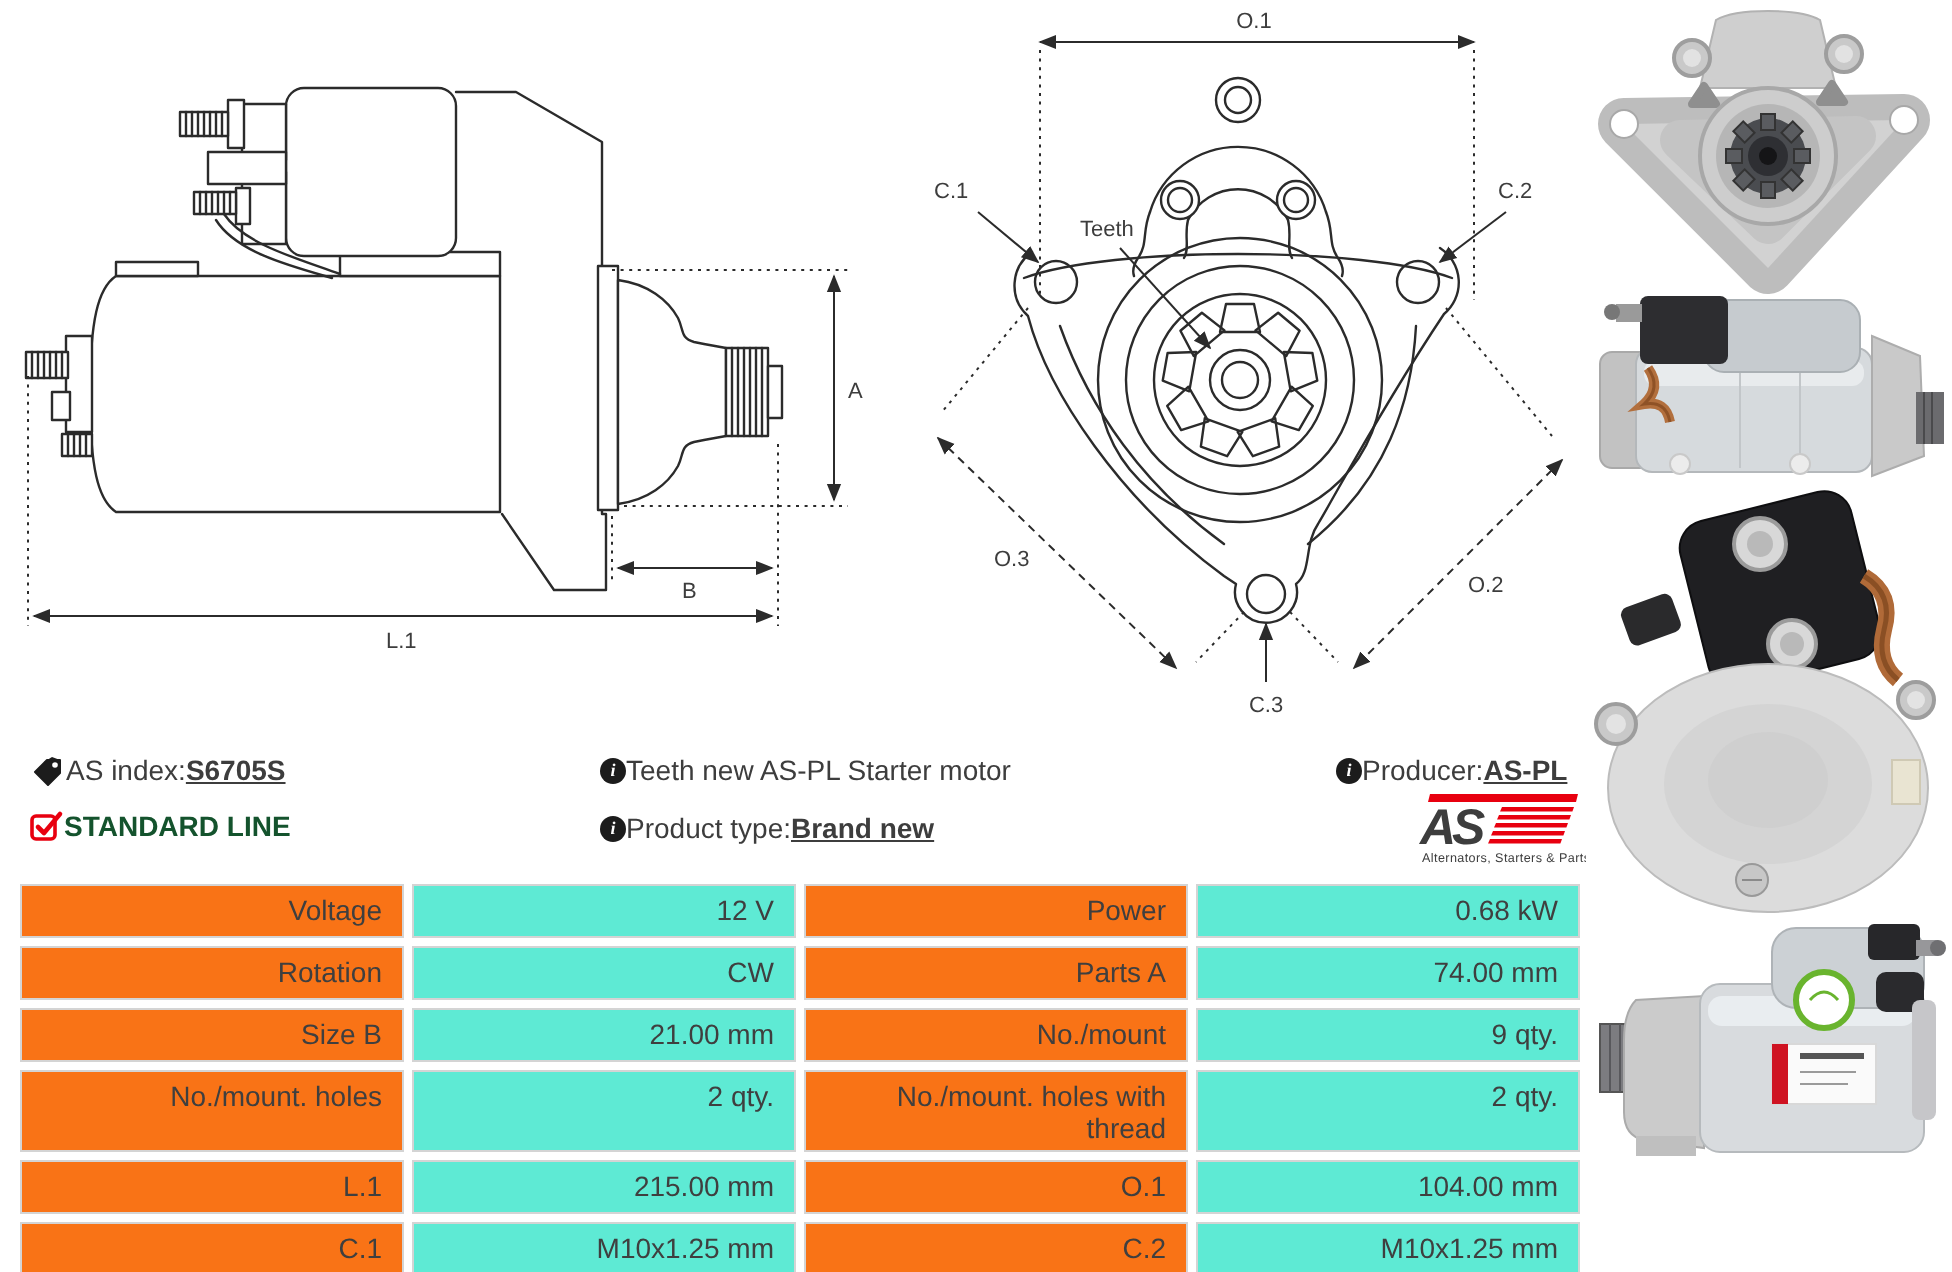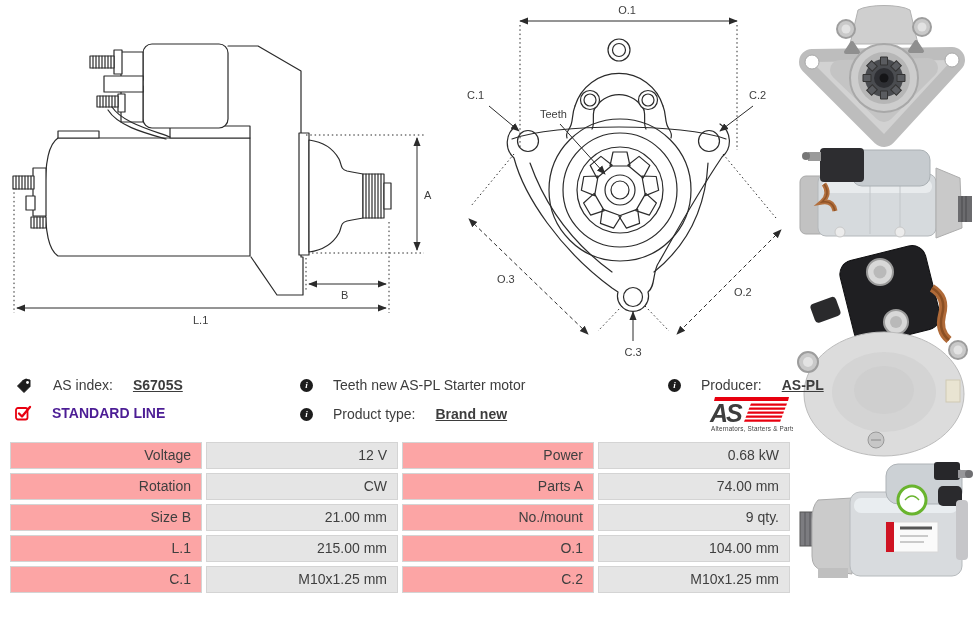--- a/index.html
+++ b/index.html
@@ -6,31 +6,31 @@
   .page{position:relative;width:976px;height:636px;background:#fff;overflow:hidden;
         font-family:"Liberation Sans",sans-serif;color:#3d3d3d;}
   svg text{font-family:"Liberation Sans",sans-serif;fill:#3d3d3d;}
   .lineart{stroke:#2b2b2b;stroke-width:1.2;fill:none;stroke-linejoin:round;stroke-linecap:round;}
   .lineart-f{stroke:#2b2b2b;stroke-width:1.2;fill:#fff;stroke-linejoin:round;}
   .dotted{stroke:#2b2b2b;stroke-width:1;fill:none;stroke-dasharray:1.5 2.8;}
   .dashed{stroke:#2b2b2b;stroke-width:1;fill:none;stroke-dasharray:4 3;}
   .dim{stroke:#2b2b2b;stroke-width:1;fill:none;}
   .dimtxt{font-size:11px;}
   .abs{position:absolute;}
-  .meta-item{position:absolute;display:flex;align-items:center;gap:20px;font-size:14px;white-space:nowrap;}
+  .meta-item{position:absolute;display:flex;align-items:center;gap:0;font-size:14px;white-space:nowrap;}
   .meta-item b{font-weight:bold;text-decoration:underline;}
   .info-ico{width:13px;height:13px;border-radius:50%;background:#1c1c1c;color:#fff;
             font:italic bold 9px/13px "Liberation Serif",serif;text-align:center;flex:0 0 auto;}
-  .red{color:#4c1d95;font-weight:bold;}
+  .red{color:#14532d;font-weight:bold;}
   table.specs{position:absolute;left:6px;top:438px;width:788px;border-collapse:separate;
               border-spacing:4px;table-layout:fixed;font-size:14px;color:#3f3f3f;}
   table.specs td{border:1px solid #d4d4d4;text-align:right;padding:4px 10px 3px 6px;
                  vertical-align:top;line-height:16px;height:18px;}
-  td.lbl{background:#fca5a5;margin-left:32px;}
-  td.val{background:#e5e5e5;}
+  td.lbl{background:#f97316;margin-left:32px;}
+  td.val{background:#5eead4;}
 </style>
 </head>
 <body>
 
 <div class="page">
 
   <svg class="abs" style="left:0;top:0" width="445" height="360" viewBox="0 0 445 360">
     <defs>
       <marker id="mA" viewBox="0 0 10 10" refX="9" refY="5" markerWidth="9" markerHeight="9" orient="auto-start-reverse" markerUnits="userSpaceOnUse">
         <path d="M0,1 L10,5 L0,9 Z" fill="#2b2b2b"></path>
@@ -350,20 +350,26 @@
         <td class="lbl">Parts A</td>
         <td class="val">74.00 mm</td>
       </tr>
       <tr>
         <td class="lbl">Size B</td>
         <td class="val">21.00 mm</td>
         <td class="lbl">No./mount</td>
         <td class="val">9 qty.</td>
       </tr>
       <tr>
+        <td class="lbl">No./mount. holes</td>
+        <td class="val">2 qty.</td>
+        <td class="lbl">No./mount. holes with thread</td>
+        <td class="val">2 qty.</td>
+      </tr>
+      <tr>
         <td class="lbl">L.1</td>
         <td class="val">215.00 mm</td>
         <td class="lbl">O.1</td>
         <td class="val">104.00 mm</td>
       </tr>
       <tr>
         <td class="lbl">C.1</td>
         <td class="val">M10x1.25 mm</td>
         <td class="lbl">C.2</td>
         <td class="val">M10x1.25 mm</td>

